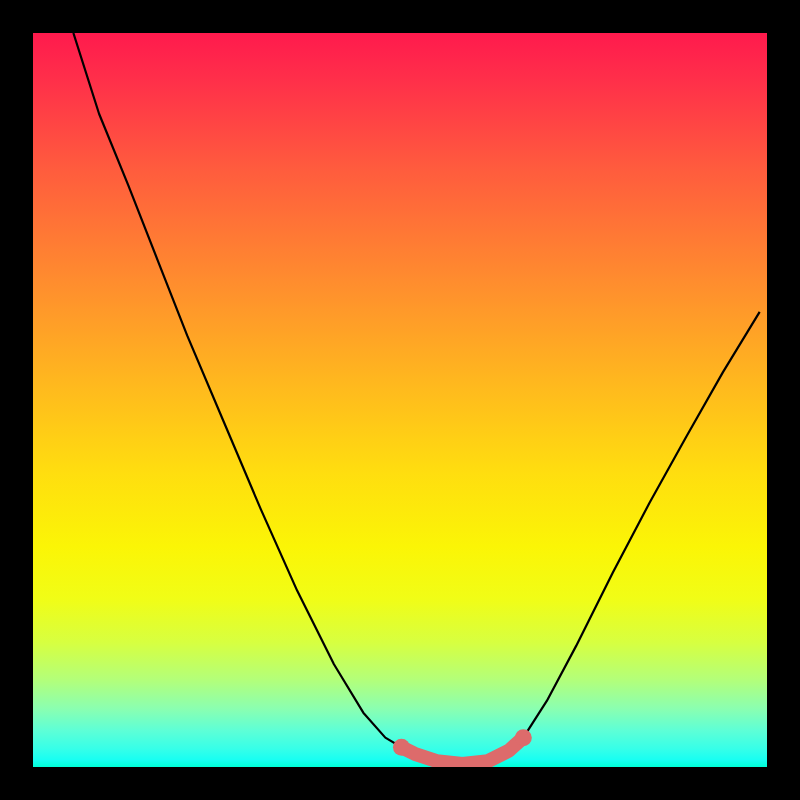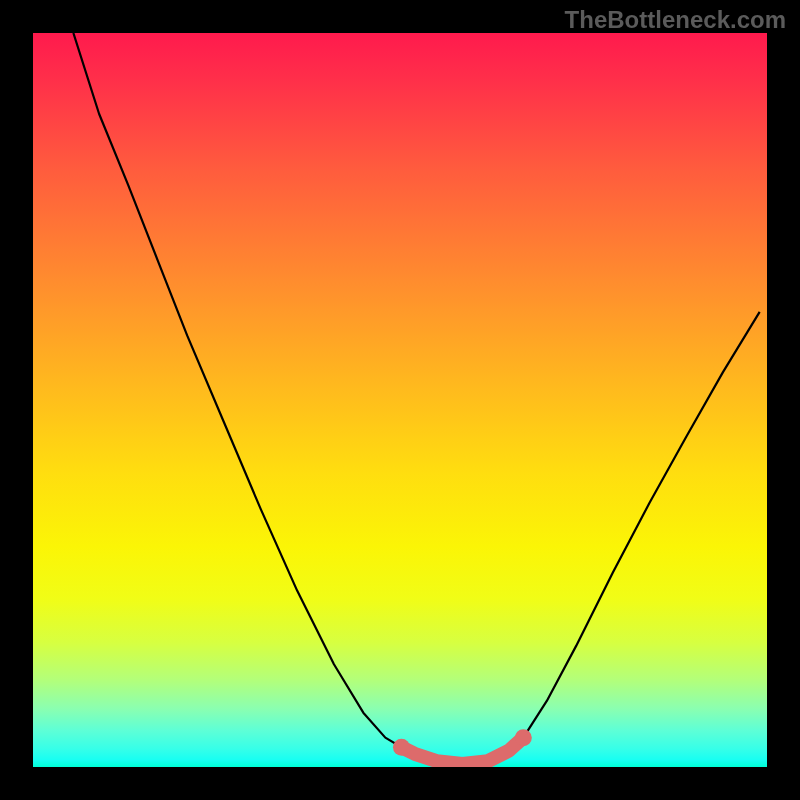--- a/index.html
+++ b/index.html
@@ -51,21 +51,20 @@
     top: 0;
     width: 734px;
     height: 734px;
     display: block;
   }
 </style>
 </head>
 <body>
 
 <div class="container">
-  <div class="watermark">TheBottleneck.com</div>
   <div class="plot-frame">
     <svg viewBox="0 0 734 734">
       <g>
         <path id="curve-path" fill="none" stroke="#000" stroke-width="2.2" stroke-linejoin="round" d="M40.37 0.00 L66.06 80.74 L95.42 152.67 L124.78 227.54 L154.14 302.41 L190.84 389.02 L227.54 475.63 L264.24 557.84 L300.94 631.24 L330.30 679.68 L352.32 704.64 L368.47 714.18 L381.68 720.79 L403.70 728.13 L429.39 731.06 L455.08 728.13 L475.63 717.85 L490.31 704.64 L513.80 667.94 L543.16 612.89 L579.86 539.49 L616.56 469.76 L653.26 403.70 L689.96 339.11 L726.66 278.92"></path>
       </g>
       <g>
         <path id="highlight-path" fill="none" stroke="#dd6b6b" stroke-width="14" stroke-linecap="round" stroke-linejoin="round" d="M368.47 714.18 L381.68 720.79 L403.70 728.13 L429.39 731.06 L455.08 728.13 L475.63 717.85 L490.31 704.64"></path>
         <circle id="hl-start" r="8.5" fill="#dd6b6b" cx="368.468" cy="714.182"></circle>
         <circle id="hl-end" r="8.5" fill="#dd6b6b" cx="490.312" cy="704.64"></circle>
       </g>

